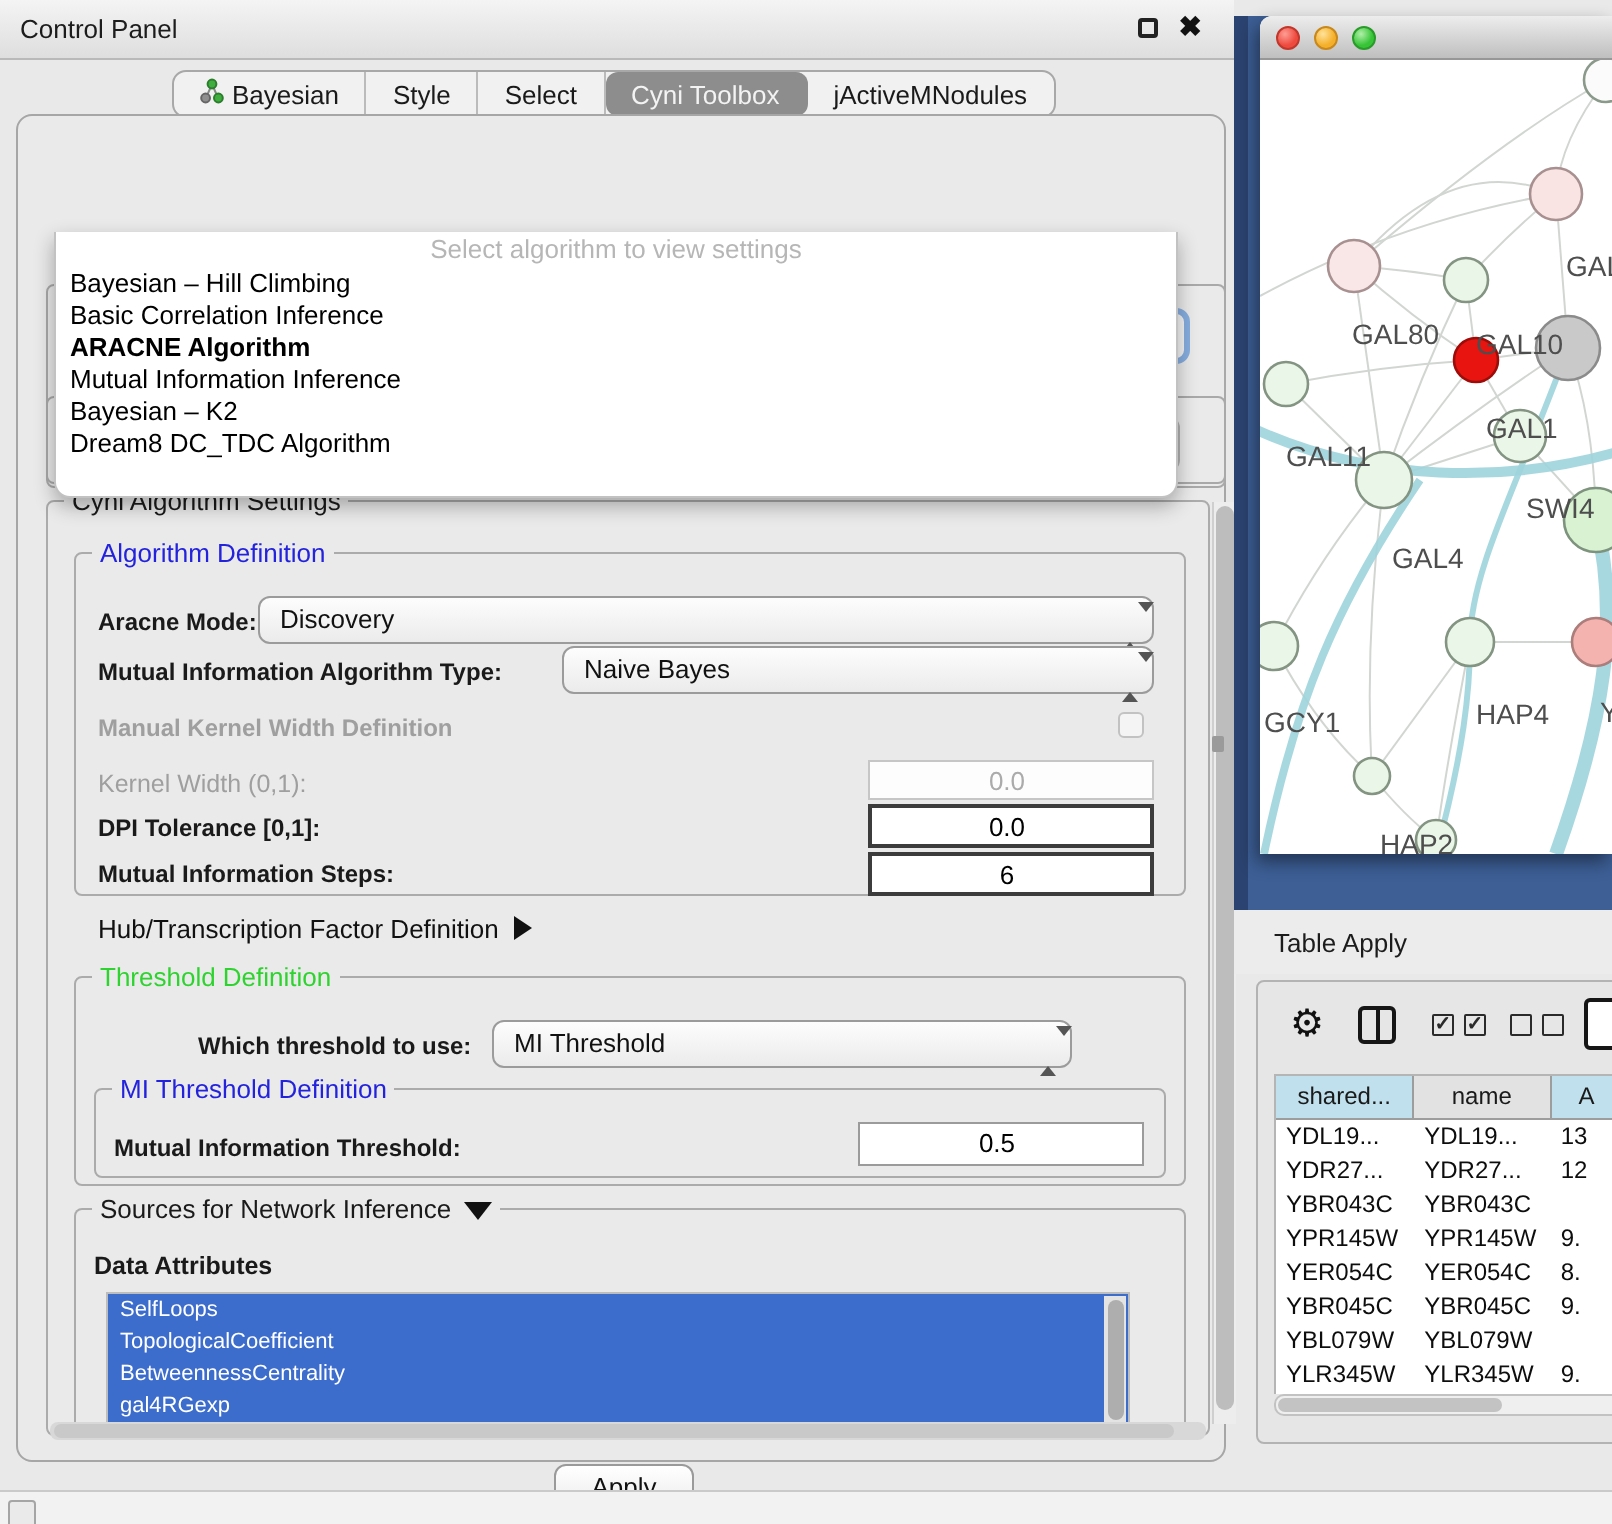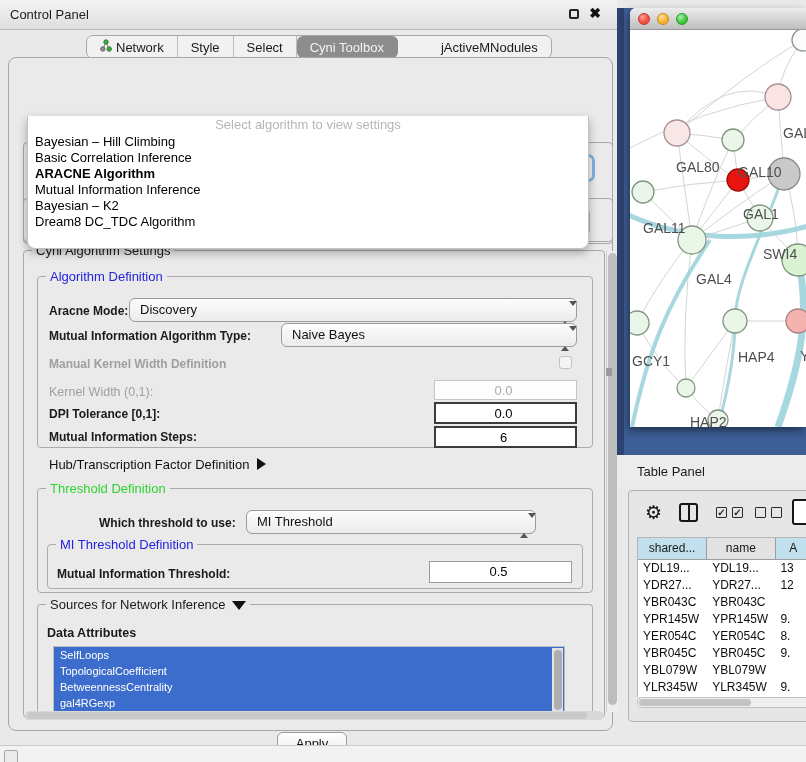--- a/index.html
+++ b/index.html
@@ -26,21 +26,21 @@
 
   
   .cp-tabs {
     left:86px; top:35px; height:24px; display:flex; align-items:stretch;
     border:1px solid #a8a8a8; border-radius:7px; background:#f1f1f1; overflow:hidden;
   }
   .cp-tabs .tab {
     display:flex; align-items:center; gap:4px; padding:0 13px;
     font-size:13px; color:#1a1a1a; border-right:1px solid #bbb; cursor:default; white-space:nowrap;
   }
-  .cp-tabs .tab:last-child { border-right:none;margin-left:30px; }
+  .cp-tabs .tab:last-child { border-right:none; }
   .cp-tabs .tab.selected { background:#8d8d8d; color:#f3f3f3; border-radius:6px; margin:0; border-right-color:#8d8d8d; }
 
   
   .cp-main {
     left:8px; top:57px; width:605px; height:674px;
     border:1px solid #a6a6a6; border-radius:8px; background:#eaeaea;
   }
 
   
   .bg-group1 { left:14px; top:84px; width:590px; height:100px; border:1px solid #a9a9a9; border-radius:4px; z-index:1; }
@@ -171,21 +171,21 @@
 
     <div class="abs cp-tabs" id="top-tabs">
         <div class="tab">
           <span><svg width="12" height="13" viewBox="0 0 12 13">
               <line x1="3" y1="10" x2="6" y2="3" stroke="#888" stroke-width="1"></line>
               <line x1="9" y1="10" x2="6" y2="3" stroke="#888" stroke-width="1"></line>
               <circle cx="6" cy="3" r="2.2" fill="#3fae3f" stroke="#2c7d2c"></circle>
               <circle cx="2.8" cy="10" r="2.2" fill="#8f8f8f" stroke="#666"></circle>
               <circle cx="9.2" cy="10" r="2.2" fill="#3fae3f" stroke="#2c7d2c"></circle>
             </svg></span>
-          <span>Network</span>
+          <span>Bayesian</span>
         </div>
         <div class="tab">
           <span>Style</span>
         </div>
         <div class="tab">
           <span>Select</span>
         </div>
         <div class="tab selected">
           <span>Cyni Toolbox</span>
         </div>
@@ -357,21 +357,21 @@
         <text x="133" y="229" font-size="14" fill="#4e4e4e" font-family="&quot;Liberation Sans&quot;, sans-serif">SWI4</text>
         <text x="66" y="254" font-size="14" fill="#4e4e4e" font-family="&quot;Liberation Sans&quot;, sans-serif">GAL4</text>
         <text x="2" y="336" font-size="14" fill="#4e4e4e" font-family="&quot;Liberation Sans&quot;, sans-serif">GCY1</text>
         <text x="108" y="332" font-size="14" fill="#4e4e4e" font-family="&quot;Liberation Sans&quot;, sans-serif">HAP4</text>
         <text x="170" y="331" font-size="14" fill="#4e4e4e" font-family="&quot;Liberation Sans&quot;, sans-serif">Y</text>
         <text x="60" y="397" font-size="14" fill="#4e4e4e" font-family="&quot;Liberation Sans&quot;, sans-serif">HAP2</text>
       </svg>
   </div>
 
   <div class="abs tp-titlebar">
-    <span class="tp-title">Table Panel</span>
+    <span class="tp-title">Table Apply</span>
   </div>
 
   <div class="abs table-window">
     <div class="tp-toolbar">
       <span class="gear">⚙</span>
       <span class="cols-icon"></span>
       <span class="cb" style="left:87px;">✓</span>
       <span class="cb" style="left:103px;">✓</span>
       <span class="cb" style="left:126px;"></span>
       <span class="cb" style="left:142px;"></span>

